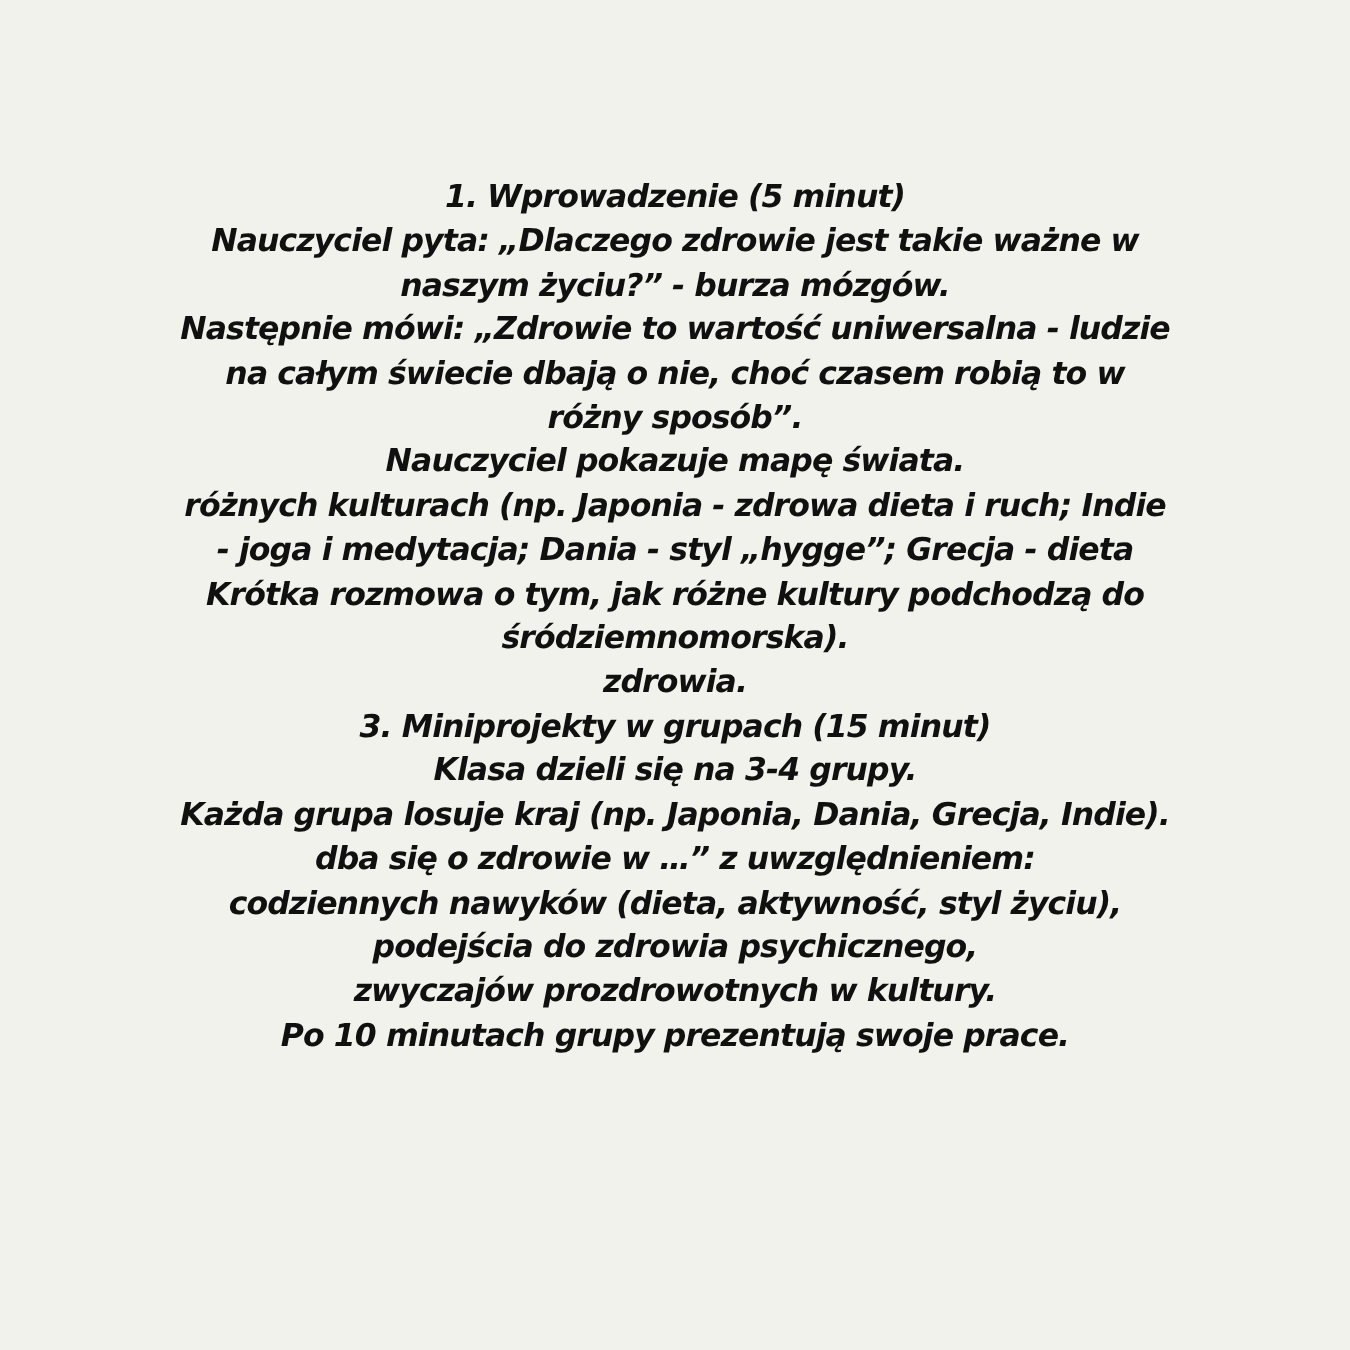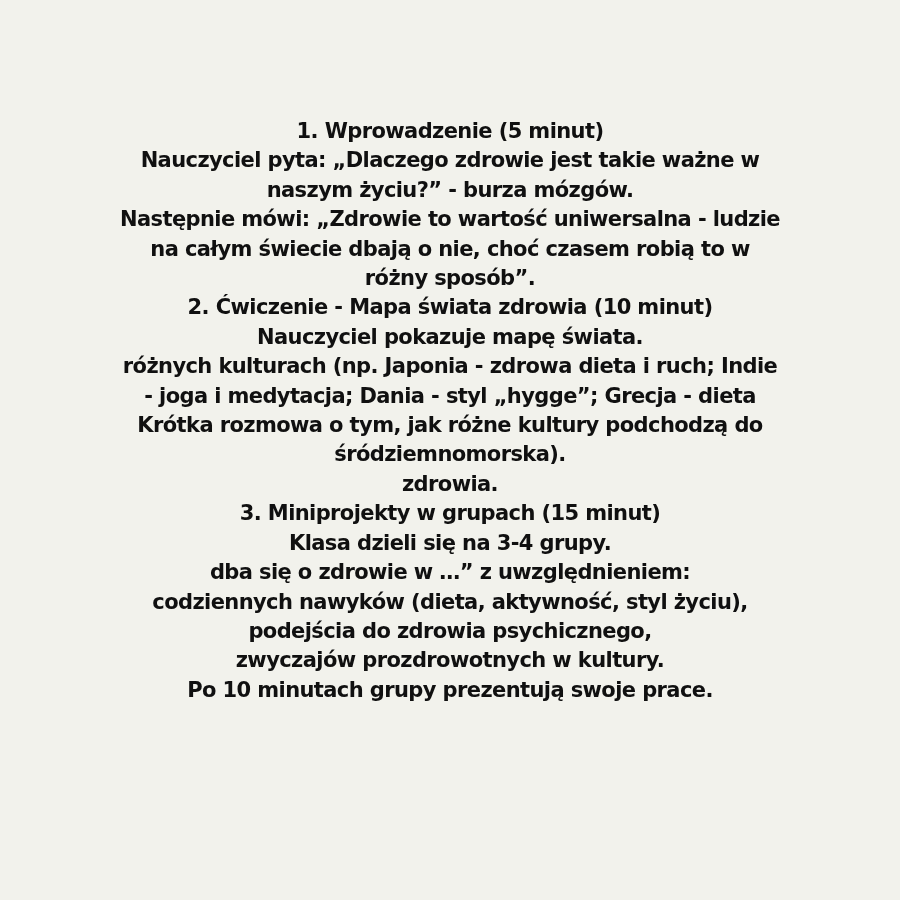--- a/index.html
+++ b/index.html
@@ -17,48 +17,49 @@
     width: 900px;
     height: 900px;
     display: flex;
     justify-content: center;
   }
   .text-block {
     margin-top: 117px;
     width: 820px;
     text-align: center;
     color: #101010;
+    font-style: italic;
   }
   .line {
     font-size: 21px;
     font-weight: 700;
     line-height: 29.4px;
     letter-spacing: -0.6px;
     white-space: nowrap;
   }
 </style>
 </head>
 <body>
 
 <div class="page">
   <div class="text-block">
     <div class="line">1. Wprowadzenie (5 minut)</div>
     <div class="line">Nauczyciel pyta: „Dlaczego zdrowie jest takie ważne w</div>
     <div class="line">naszym życiu?” - burza mózgów.</div>
     <div class="line">Następnie mówi: „Zdrowie to wartość uniwersalna - ludzie</div>
     <div class="line">na całym świecie dbają o nie, choć czasem robią to w</div>
     <div class="line">różny sposób”.</div>
-    <div class="line">2. Ćwiczenie - Mapa świata zdrowia (10 minut)</div>
     <div class="line">Nauczyciel pokazuje mapę świata.</div>
     <div class="line">różnych kulturach (np. Japonia - zdrowa dieta i ruch; Indie</div>
     <div class="line">- joga i medytacja; Dania - styl „hygge”; Grecja - dieta</div>
     <div class="line">Krótka rozmowa o tym, jak różne kultury podchodzą do</div>
     <div class="line">śródziemnomorska).</div>
     <div class="line">zdrowia.</div>
     <div class="line">3. Miniprojekty w grupach (15 minut)</div>
     <div class="line">Klasa dzieli się na 3-4 grupy.</div>
+    <div class="line">Każda grupa losuje kraj (np. Japonia, Dania, Grecja, Indie).</div>
     <div class="line">dba się o zdrowie w …” z uwzględnieniem:</div>
     <div class="line">codziennych nawyków (dieta, aktywność, styl życiu),</div>
     <div class="line">podejścia do zdrowia psychicznego,</div>
     <div class="line">zwyczajów prozdrowotnych w kultury.</div>
     <div class="line">Po 10 minutach grupy prezentują swoje prace.</div>
   </div>
 </div>
 
 </body></html>

